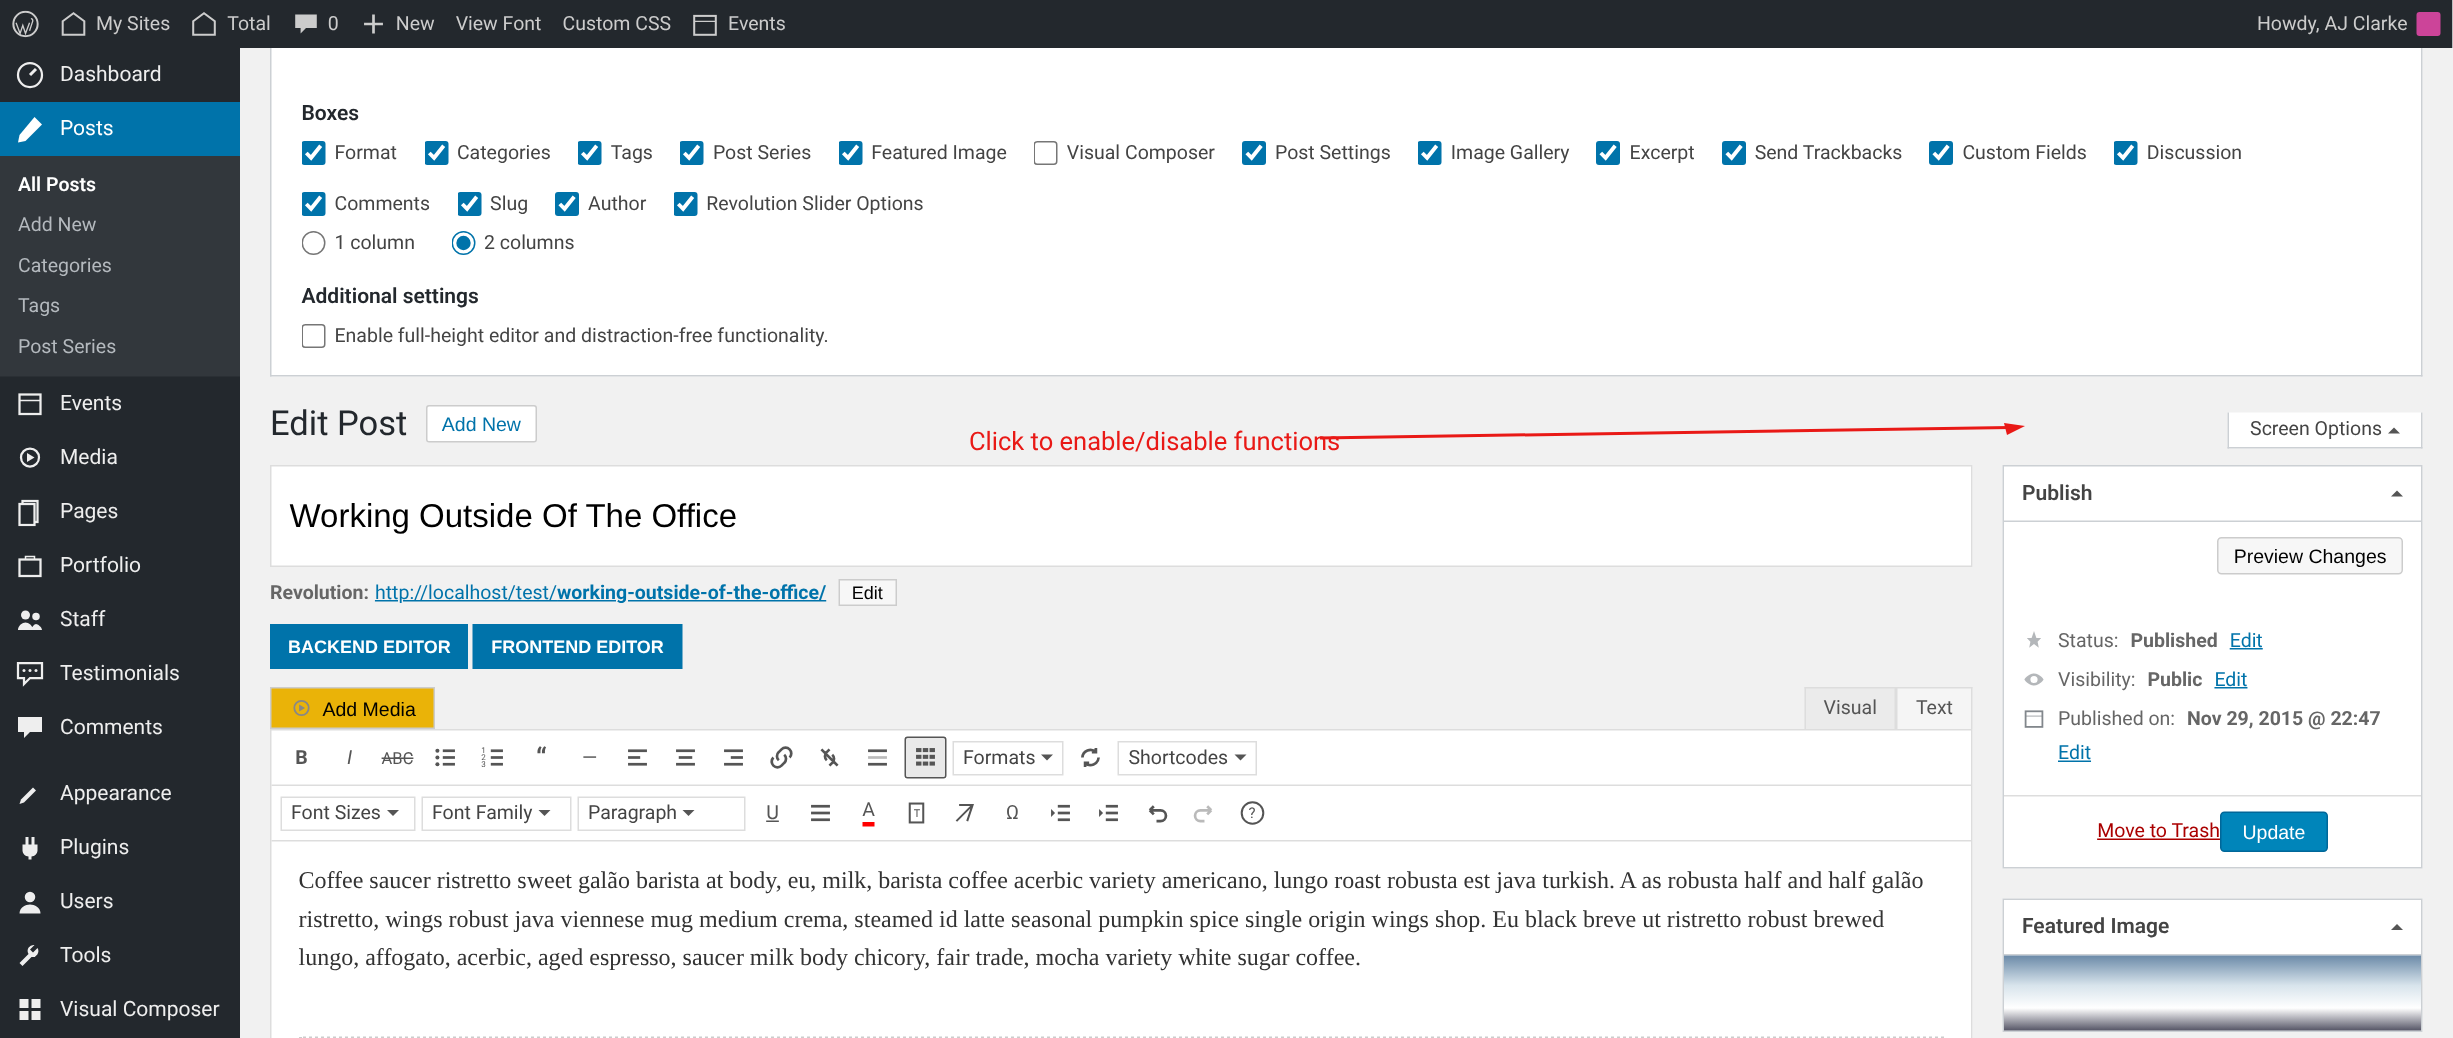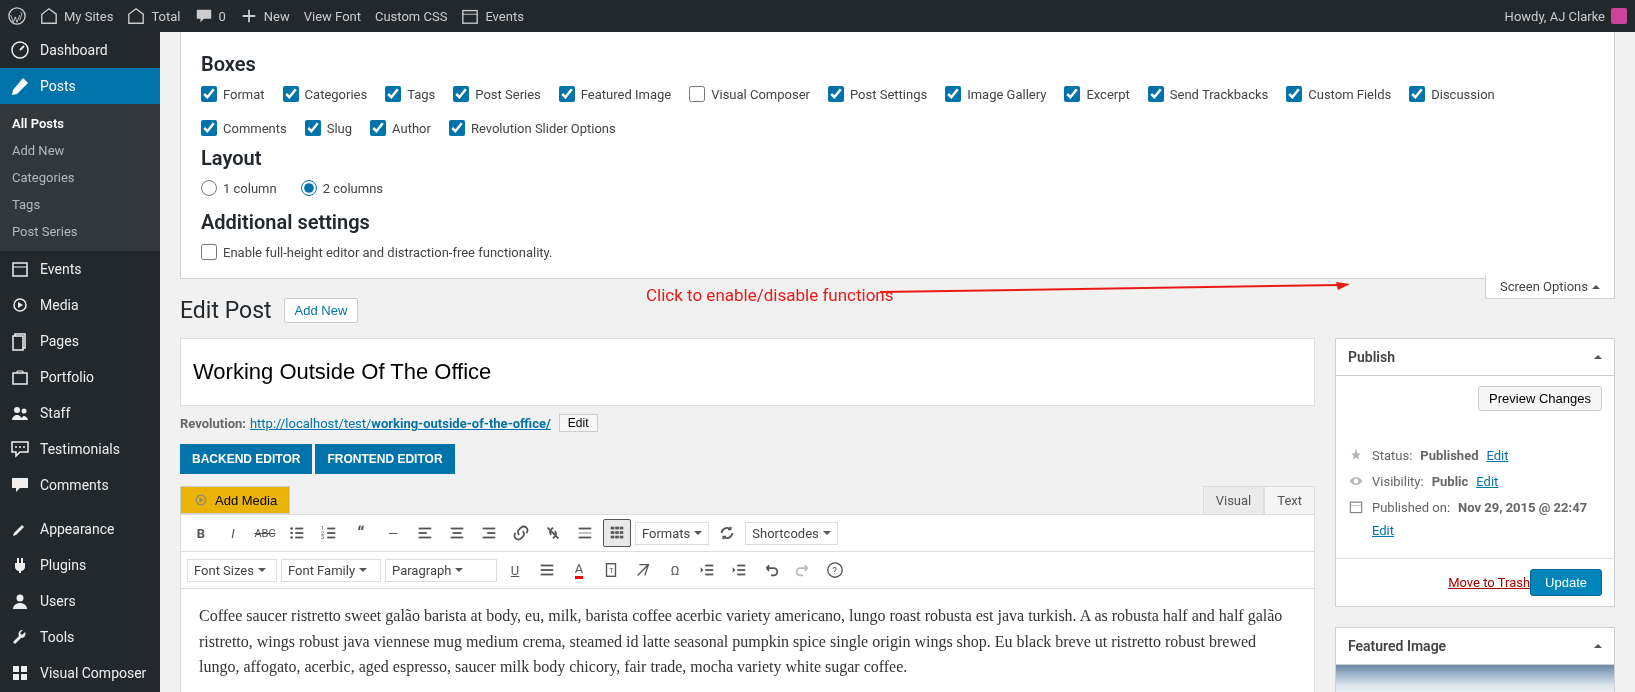--- a/index.html
+++ b/index.html
@@ -23,21 +23,21 @@
 .sidebar .submenu .sub-item { padding: 6px 12px; color: #b4b9be; cursor: pointer; font-size: 13px; }
 .sidebar .submenu .sub-item.current-sub { color: #fff; font-weight: 600; }
 .sidebar .sep { height: 8px; }
 .sidebar svg { width: 20px; height: 20px; }
 
 
 .main { flex: 1; position: relative; }
 
 
 .screen-options { background: #fff; border: 1px solid #ccd0d4; border-top: none; padding: 16px 20px 18px; margin: 0 20px 0 20px; }
-.screen-options h5 { font-size: 20px; font-weight: 600; color: #23282d; margin-bottom: 10px; margin-top: 4px; }
+.screen-options h5 { font-size: 14px; font-weight: 600; color: #23282d; margin-bottom: 10px; margin-top: 20px; }
 .checkbox-row { display: flex; flex-wrap: wrap; gap: 18px; margin-bottom: 10px; }
 .checkbox-label { display: flex; align-items: center; gap: 6px; font-size: 13px; }
 .checkbox-label input[type=checkbox] { width: 16px; height: 16px; accent-color: #0073aa; }
 .radio-row { display: flex; gap: 24px; margin-bottom: 14px; }
 .radio-label { display: flex; align-items: center; gap: 6px; font-size: 13px; }
 .radio-label input[type=radio] { width: 16px; height: 16px; accent-color: #0073aa; }
 
 
 .screen-options-tab { position: absolute; top: 243px; right: 20px; background: #fff; border: 1px solid #ccd0d4; border-top: none; padding: 4px 14px; font-size: 13px; cursor: pointer; display: flex; align-items: center; gap: 4px; }
 
@@ -86,21 +86,21 @@
 
 
 .postbox { border: 1px solid #ccd0d4; background: #fff; margin-bottom: 20px; }
 .postbox-header { border-bottom: 1px solid #ccd0d4; padding: 10px 12px; display: flex; justify-content: space-between; align-items: center; cursor: pointer; }
 .postbox-header h2 { font-size: 14px; font-weight: 600; }
 .postbox-body { padding: 10px 12px; }
 .preview-btn { float: right; border: 1px solid #ccc; background: #f7f7f7; padding: 4px 10px; border-radius: 3px; font-size: 13px; cursor: pointer; }
 .pub-row { display: flex; align-items: center; gap: 8px; margin: 10px 0; font-size: 13px; color: #666; clear: both; }
 .pub-row .link { color: #0073aa; text-decoration: underline; cursor: pointer; }
 .pub-row svg { width: 16px; height: 16px; color: #82878c; }
-.pub-actions { display: flex; justify-content: flex-end; align-items: center; border-top: 1px solid #ddd; padding: 10px 12px; }
+.pub-actions { display: flex; justify-content: center; align-items: center; border-top: 1px solid #ddd; padding: 10px 12px; }
 .trash-link { color: #a00; cursor: pointer; text-decoration: underline; }
 .update-btn { background: #0085ba; color: #fff; border: 1px solid #006799; padding: 5px 14px; border-radius: 3px; font-size: 13px; cursor: pointer; }
 .featured-img { width: 100%; height: 50px; background: linear-gradient(180deg, #6b8aa8 0%, #d8e4ec 40%, #fff 70%, #556 100%); }
 
 .caret-up { display: inline-block; border: 4px solid transparent; border-bottom-color: #555; transform: translateY(-2px); }
 .caret-down { display: inline-block; border: 4px solid transparent; border-top-color: #555; transform: translateY(2px); }
 </style>
 </head>
 <body>
 
@@ -332,21 +332,20 @@
           </label>
           <label class="checkbox-label">
             <input type="checkbox" checked="" style="">
             <span>Author</span>
           </label>
           <label class="checkbox-label">
             <input type="checkbox" checked="" style="">
             <span>Revolution Slider Options</span>
           </label>
         </div>
-      <h5>Layout</h5>
       <div class="radio-row">
         <label class="radio-label">
             <input type="radio" name="layout" style="">
             <span>1 column</span>
           </label>
         <label class="radio-label">
             <input type="radio" name="layout" checked="" style="">
             <span>2 columns</span>
           </label>
       </div>

